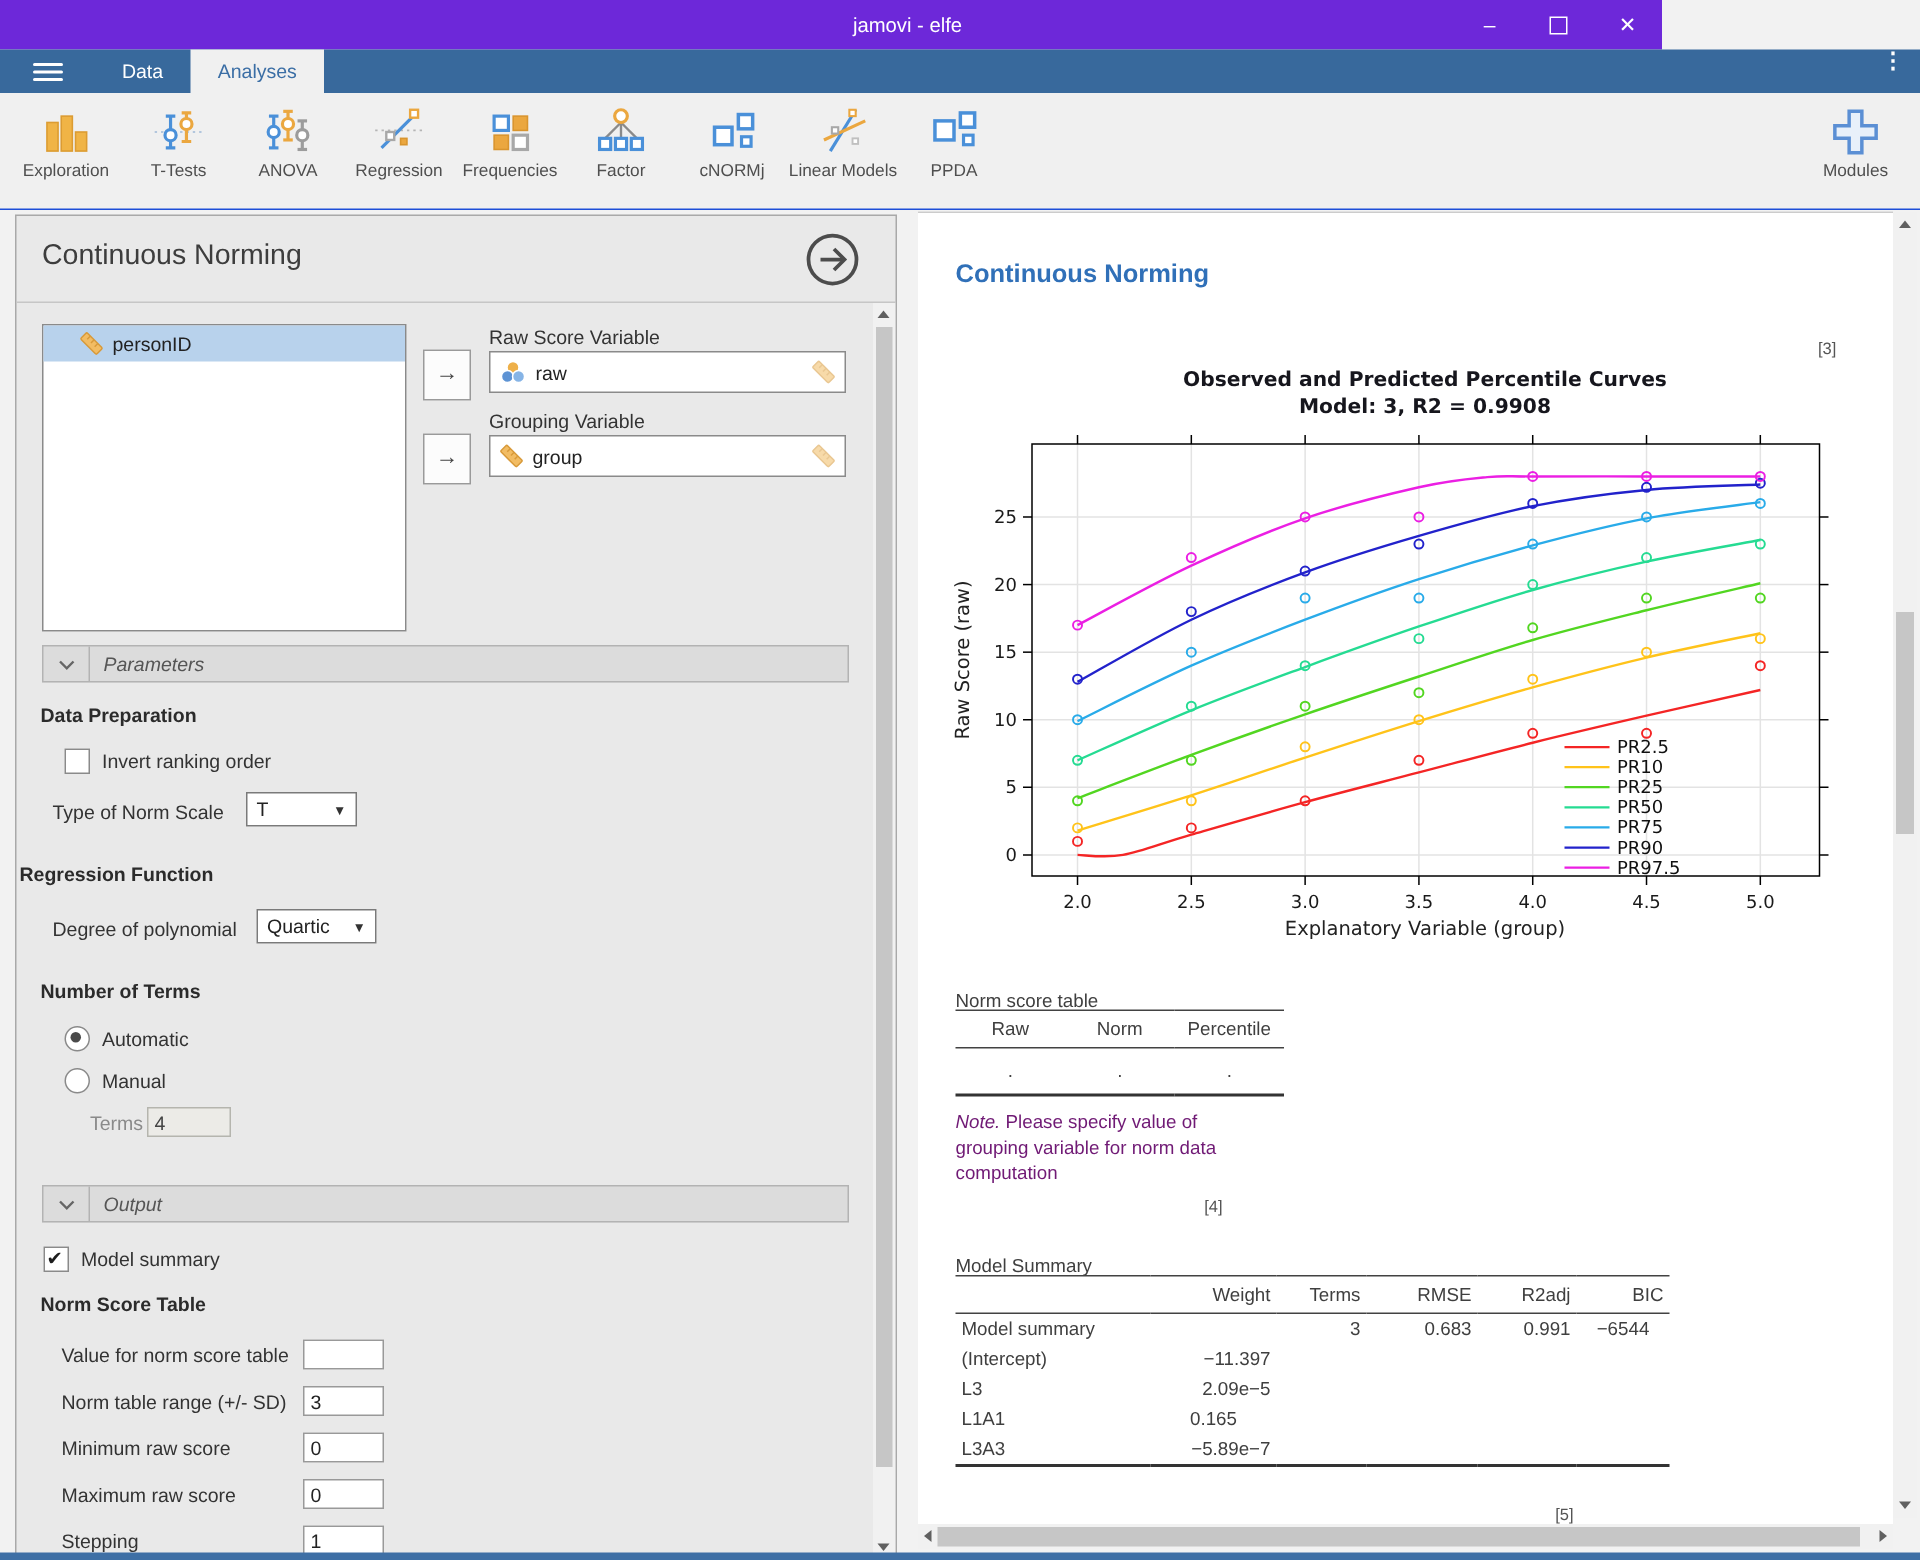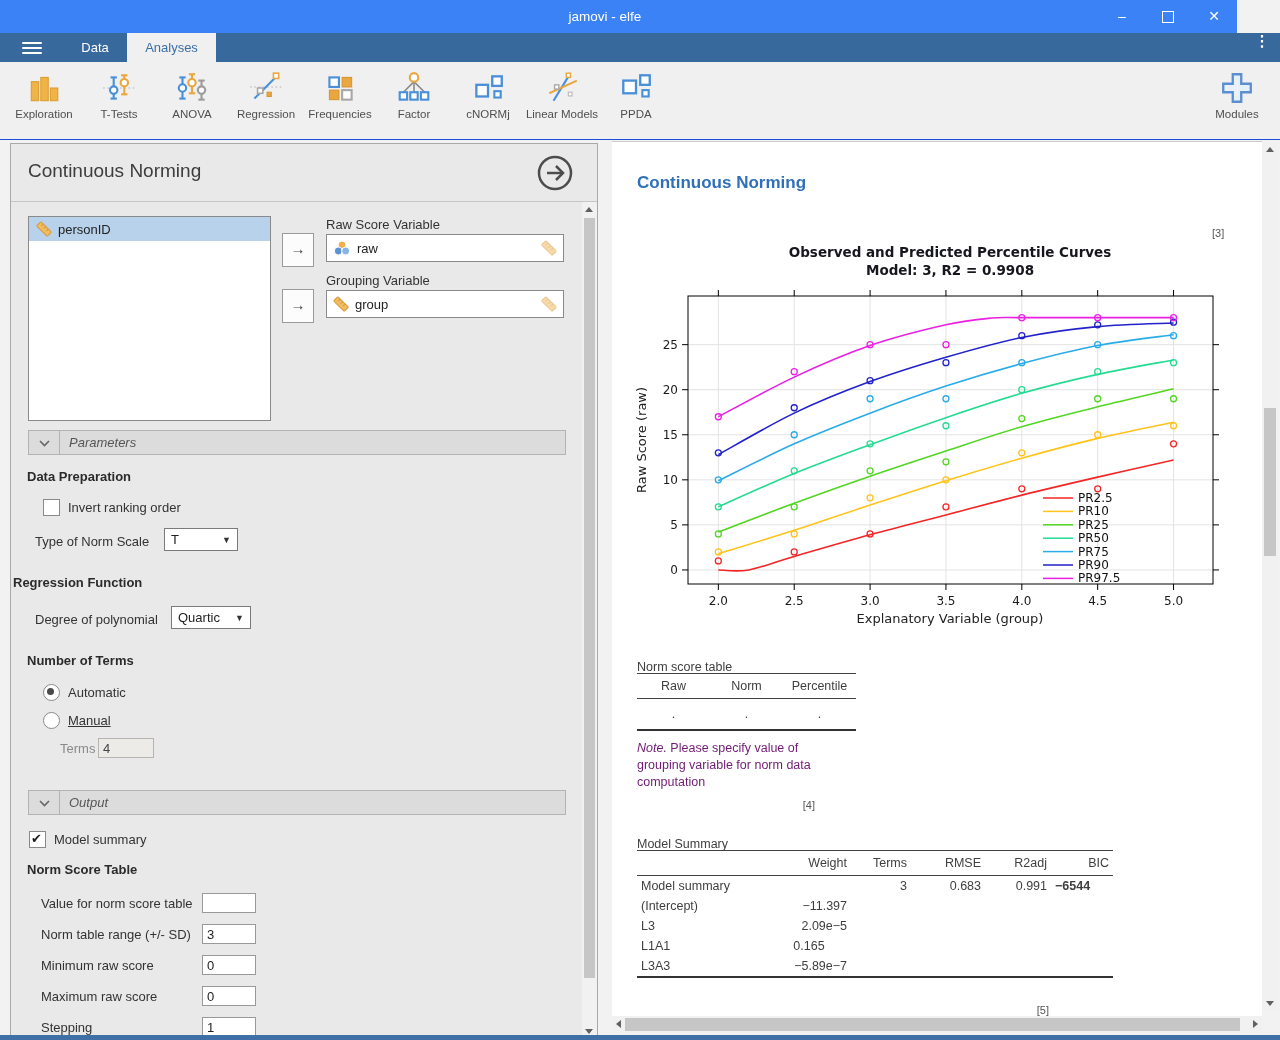--- a/index.html
+++ b/index.html
@@ -1,19 +1,19 @@
 <!DOCTYPE html>
 <html><head>
 <meta charset="utf-8">
 <style>
   html,body{margin:0;padding:0;}
   body{width:1280px;height:1040px;position:relative;overflow:hidden;
        font-family:"Liberation Sans",sans-serif;background:#f2f2f2;font-size:13px;color:#333;}
   
-  .titlebar{position:absolute;left:0;top:0;width:1237px;height:33px;background:#3b82f6;}
+  .titlebar{position:absolute;left:0;top:0;width:1108px;height:33px;background:#6d28d9;}
   .win-title{position:absolute;left:0;top:0;width:1210px;height:33px;line-height:33px;
              text-align:center;color:#fff;font-size:13.5px;}
   .winbtn{position:absolute;top:0;width:46px;height:33px;color:#fff;text-align:center;
           line-height:33px;font-size:14px;cursor:default;}
   
   .tabbar{position:absolute;left:0;top:33px;width:1280px;height:29px;background:#38699c;}
   .hamburger{position:absolute;left:18px;top:6px;width:28px;height:18px;}
   .hamburger div{height:2.5px;background:#fff;margin:2.5px 4px;border-radius:1px;}
   .tab{position:absolute;top:0;height:29px;line-height:29px;text-align:center;font-size:13px;color:#fff;}
   .tab.active{background:#f0f0f0;color:#3b6ea5;}
@@ -23,21 +23,21 @@
   .ritem{position:absolute;top:4px;width:76px;height:70px;text-align:center;cursor:default;}
   .ritem svg{display:block;margin:4px auto 2px auto;}
   .rlabel{font-size:11.5px;color:#4f4f4f;display:block;margin-top:1px;}
   
   .opt-panel{position:absolute;left:10px;top:143px;width:588px;height:897px;background:#e9e9e9;
              border:1px solid #a9a9a9;box-sizing:border-box;overflow:hidden;}
   .opt-header{position:absolute;left:0;top:0;width:100%;height:57px;border-bottom:1px solid #c6c6c6;}
   .opt-title{position:absolute;left:17px;top:16px;font-size:19px;color:#3d3d3d;}
   .opt-hide{position:absolute;right:22px;top:9px;width:40px;height:40px;cursor:pointer;}
   .var-list{position:absolute;left:17px;top:72px;width:241px;height:203px;background:#fff;border:1px solid #8a8a8a;}
-  .var-item{height:24px;display:flex;align-items:center;padding-left:7px;gap:6px;font-size:13px;color:#222;}
+  .var-item{height:24px;display:flex;align-items:center;padding-left:24px;gap:6px;font-size:13px;color:#222;}
   .var-item.selected{background:#b8d2ec;}
   .assign-btn{position:absolute;width:30px;height:32px;background:#fcfcfc;border:1px solid #9a9a9a;
               font-size:15px;color:#444;text-align:center;line-height:30px;cursor:pointer;}
   .fld-label{position:absolute;font-size:13px;color:#333;}
   .var-field{position:absolute;width:238px;height:28px;background:#fff;border:1px solid #8a8a8a;
              box-sizing:border-box;display:flex;align-items:center;padding:0 6px;gap:6px;font-size:13px;color:#222;}
   .var-field .spacer{flex:1;}
   .collapser{position:absolute;width:538px;height:25px;background:#dcdcdc;border:1px solid #b3b3b3;
              box-sizing:border-box;display:flex;align-items:center;color:#555;font-size:13px;cursor:pointer;font-style:italic;}
   .collapser .chev{width:30px;text-align:center;}
@@ -312,21 +312,21 @@
   <div class="sel" style="left:160px;top:462px;width:80px;height:23px;">
     <span>Quartic</span>
     <span class="arr">▼</span>
   </div>
 
   <div class="grp-h" style="left:16px;top:509px;">Number of Terms</div>
   <div class="ctl-row" style="left:32px;top:540px;">
     <span class="rb on"></span>
     <span>Automatic</span>
   </div>
-  <div class="ctl-row" style="left:32px;top:568px;text-decoration:underline;">
+  <div class="ctl-row" style="left:32px;top:568px;">
     <span class="rb"></span>
     <span>Manual</span>
   </div>
   <div class="fld-label dim" style="left:49px;top:597px;">Terms</div>
   <input class="tin dis" style="left: 87px; top: 594px; width: 56px; height: 20px;" value="4">
 
   <div class="collapser" style="left:17px;top:646px;">
     <span class="chev">
       <svg width="11" height="7" viewBox="0 0 11 7">
           <polyline points="1,1 5.5,5.5 10,1" fill="none" stroke="#666" stroke-width="1.6"></polyline>
@@ -529,21 +529,21 @@
           <th style="text-align: right; width: 54px;">BIC</th>
         </tr>
       </thead>
       <tbody>
         <tr>
           <td style="text-align: left;">Model summary</td>
           <td style="text-align: right;"></td>
           <td style="text-align: right;">3</td>
           <td style="text-align: right;">0.683</td>
           <td style="text-align: right;">0.991</td>
-          <td style="text-align: left; font-weight: bold;">−6544</td>
+          <td style="text-align: center;">−6544</td>
         </tr>
         <tr>
           <td style="text-align: left;">(Intercept)</td>
           <td style="text-align: right;">−11.397</td>
           <td style="text-align: right;"></td>
           <td style="text-align: right;"></td>
           <td style="text-align: right;"></td>
           <td style="text-align: right;"></td>
         </tr>
         <tr>

